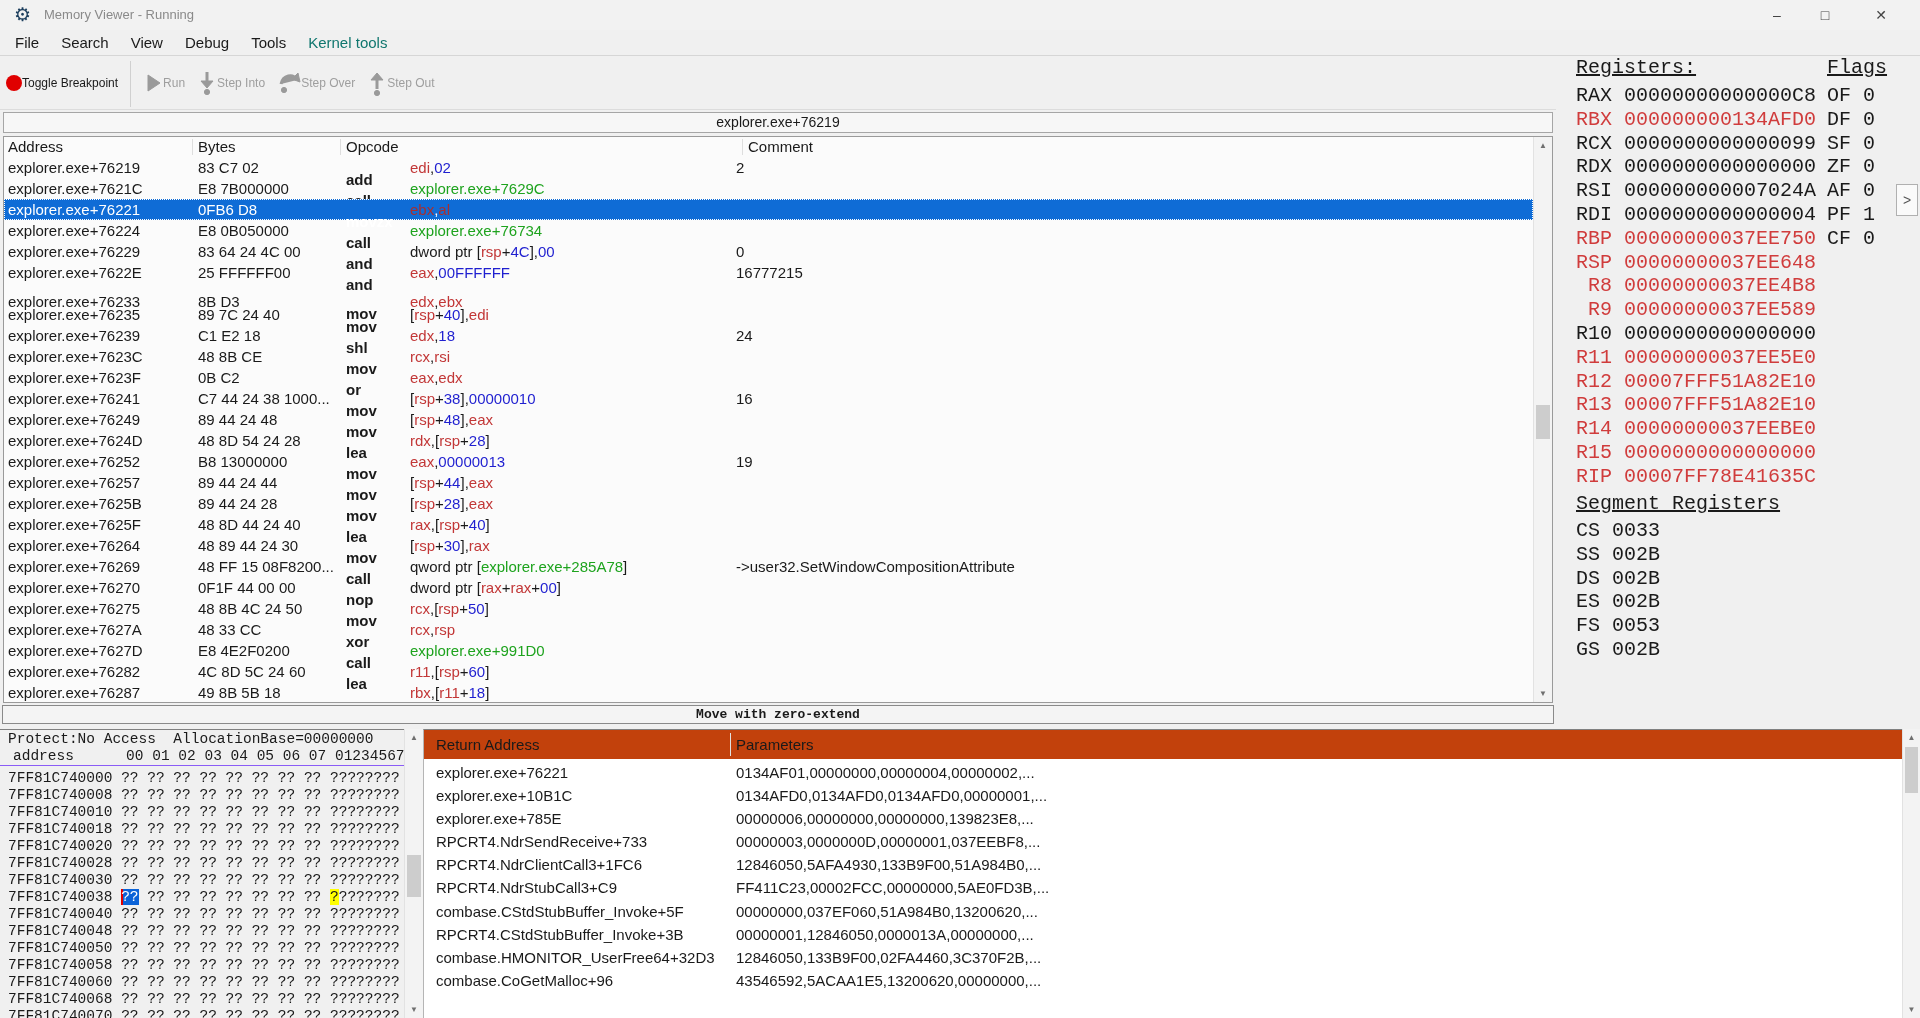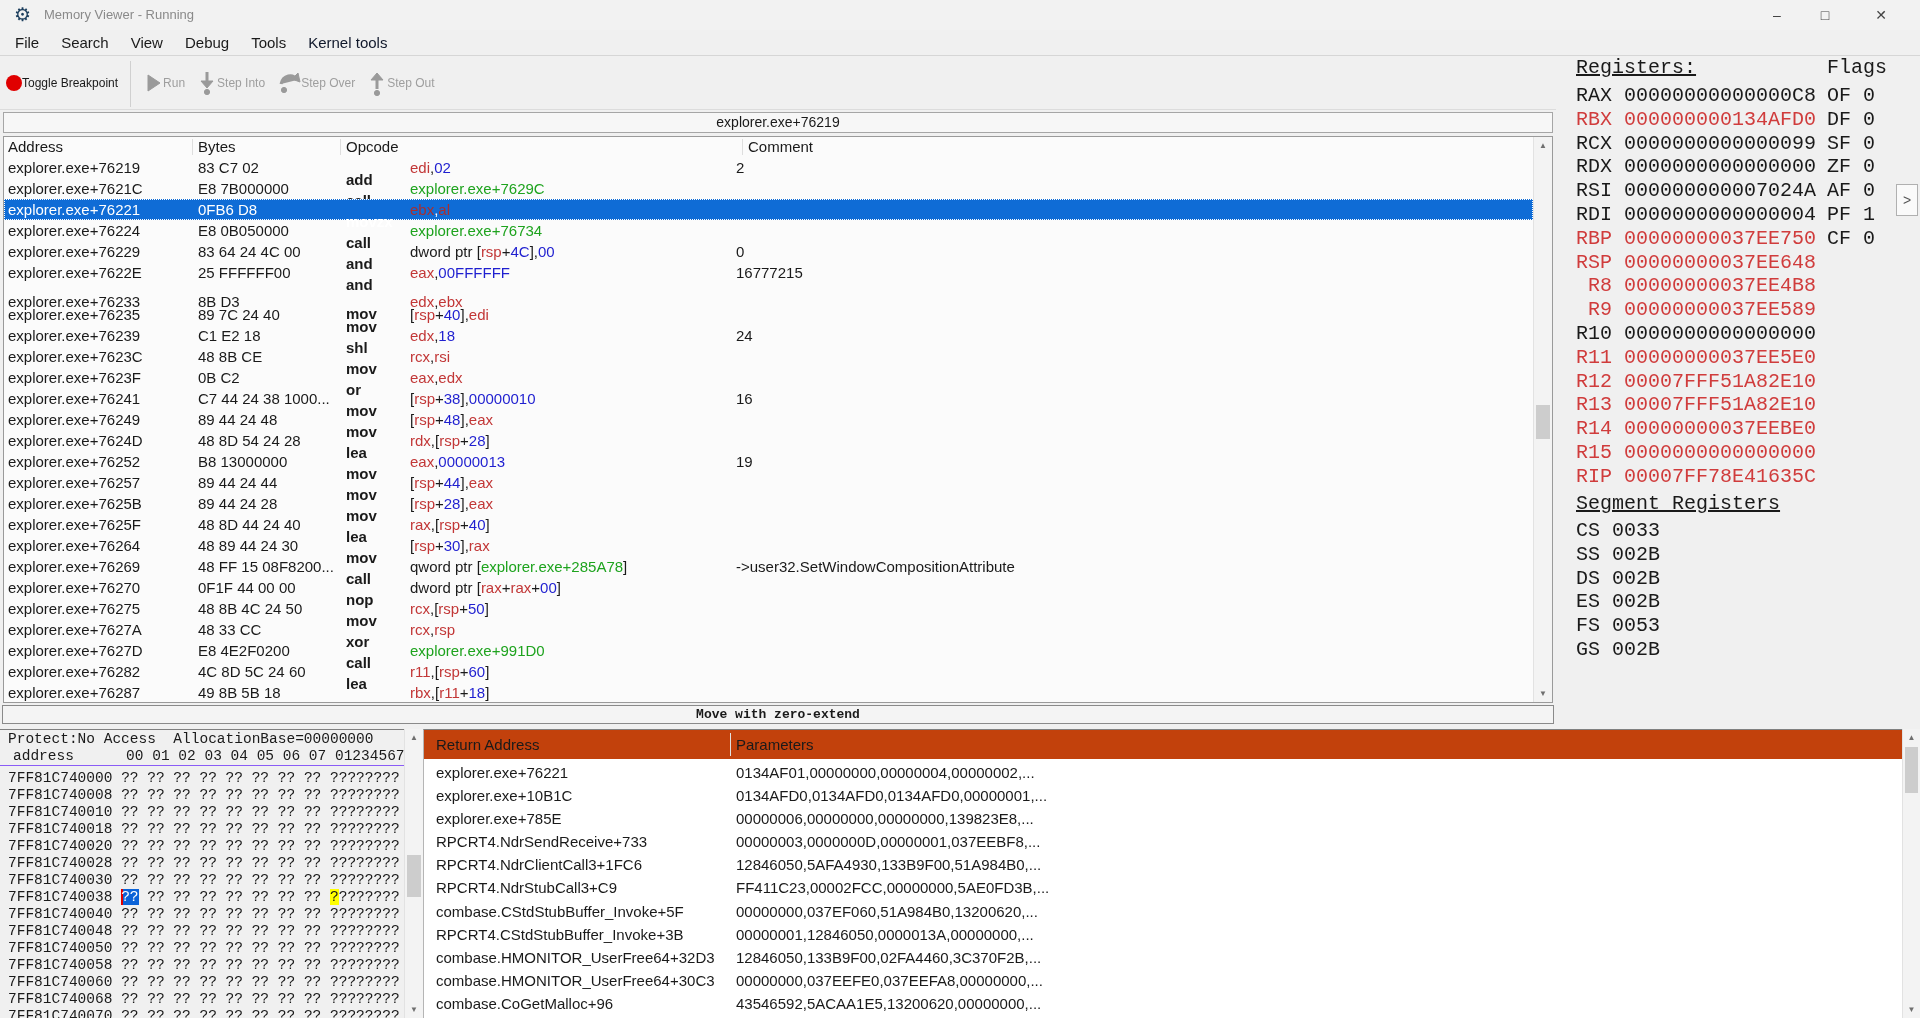--- a/index.html
+++ b/index.html
@@ -9,21 +9,21 @@
   #titlebar{position:absolute;left:0;top:0;width:1920px;height:30px;background:#f2f2f2;}
   #appicon{position:absolute;left:14px;top:3px;font-size:19px;color:#1d3f5e;line-height:24px;}
   #wtitle{position:absolute;left:44px;top:0;line-height:30px;font-size:13px;color:#8a8a8a;}
   .wbtn{position:absolute;top:0;width:46px;height:30px;text-align:center;line-height:30px;
         font-size:14px;color:#444;}
   #btn-min{left:1754px;} #btn-max{left:1802px;} #btn-close{left:1858px;}
   
   #menubar{position:absolute;left:0;top:30px;width:1920px;height:26px;line-height:26px;
            border-bottom:1px solid #d6d6d6;padding-left:4px;box-sizing:border-box;font-size:15px;}
   .menu-item{display:inline-block;padding:0 11px;color:#1a1a1a;}
-  .menu-item.disabled{color:#0f172a;}
+  .menu-item.disabled{color:#0f766e;}
   
   #toolbar{position:absolute;left:0;top:57px;width:1556px;height:52px;border-bottom:1px solid #dcdcdc;
            display:flex;align-items:stretch;}
   .tbtn{display:flex;flex-direction:row;align-items:center;justify-content:flex-end;
         padding:2px 6px 3px 6px;font-size:12px;}
   .tbtn .tb-ic{height:30px;display:flex;align-items:center;justify-content:center;}
   .tbtn.disabled .tb-label{color:#9e9e9e;}
   .dot{width:16px;height:16px;border-radius:50%;background:#e00000;display:inline-block;}
   .tsep{width:1px;background:#d0d0d0;margin:4px 6px 2px 6px;}
   
@@ -54,21 +54,21 @@
   .sb .thumb{position:absolute;left:2px;right:2px;background:#cdcdcd;}
   #dsb{right:0;top:0;bottom:0;width:19px;}
   #dsb .thumb{top:268px;height:34px;}
   
   #infobar{position:absolute;left:2px;top:705px;width:1552px;height:19px;background:#f4f4f4;
            border:1px solid #8a8a8a;box-sizing:border-box;text-align:center;
            font-family:"Liberation Mono",monospace;font-size:13px;font-weight:bold;line-height:17px;}
   
   .monobig{font-family:"Liberation Mono",monospace;font-size:20px;}
   #reg-title{position:absolute;left:1576px;top:56px;text-decoration:underline;}
-  #flags-title{position:absolute;left:1827px;top:56px;}
+  #flags-title{position:absolute;left:1827px;top:56px;text-decoration:underline;}
   #register-rows{position:absolute;left:1576px;top:84px;}
   #flag-rows{position:absolute;left:1827px;top:84px;}
   .rrow,.frow{height:23.8px;line-height:23.8px;white-space:pre;}
   .rname{display:inline-block;width:36px;text-align:right;margin-right:12px;}
   .rrow.chg{color:#d03c3c;}
   .fname{display:inline-block;width:26px;margin-right:10px;}
   #seg-title{position:absolute;left:1576px;top:492px;text-decoration:underline;}
   #segment-rows{position:absolute;left:1576px;top:519px;}
   .sname{display:inline-block;width:24px;margin-right:12px;}
   #expand-btn{position:absolute;left:1896px;top:184px;width:22px;height:32px;background:#fafafa;
@@ -439,24 +439,20 @@
         </div>
         <div class="srow">
           <span class="sra">RPCRT4.CStdStubBuffer_Invoke+3B</span>
           <span class="spar">00000001,12846050,0000013A,00000000,...</span>
         </div>
         <div class="srow">
           <span class="sra">combase.HMONITOR_UserFree64+32D3</span>
           <span class="spar">12846050,133B9F00,02FA4460,3C370F2B,...</span>
         </div>
         <div class="srow">
-          <span class="sra">combase.HMONITOR_UserFree64+30C3</span>
-          <span class="spar">00000000,037EEFE0,037EEFA8,00000000,...</span>
-        </div>
-        <div class="srow">
           <span class="sra">combase.CoGetMalloc+96</span>
           <span class="spar">43546592,5ACAA1E5,13200620,00000000,...</span>
         </div>
       </div>
   </div>
   <div class="sb" id="stacksb">
     <div class="ar up">▲</div>
     <div class="thumb"></div>
     <div class="ar dn">▼</div>
   </div>

